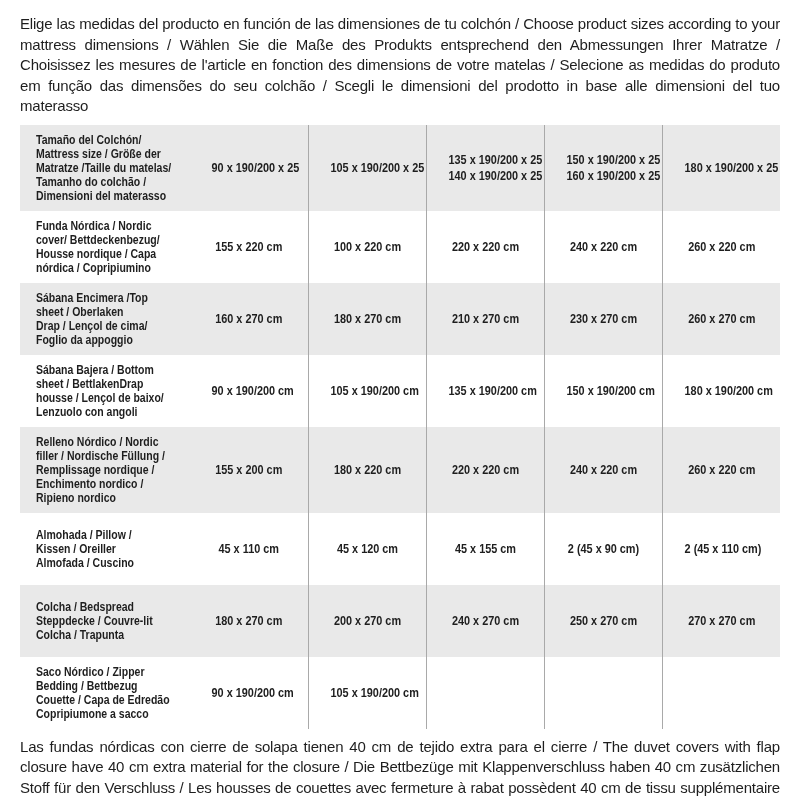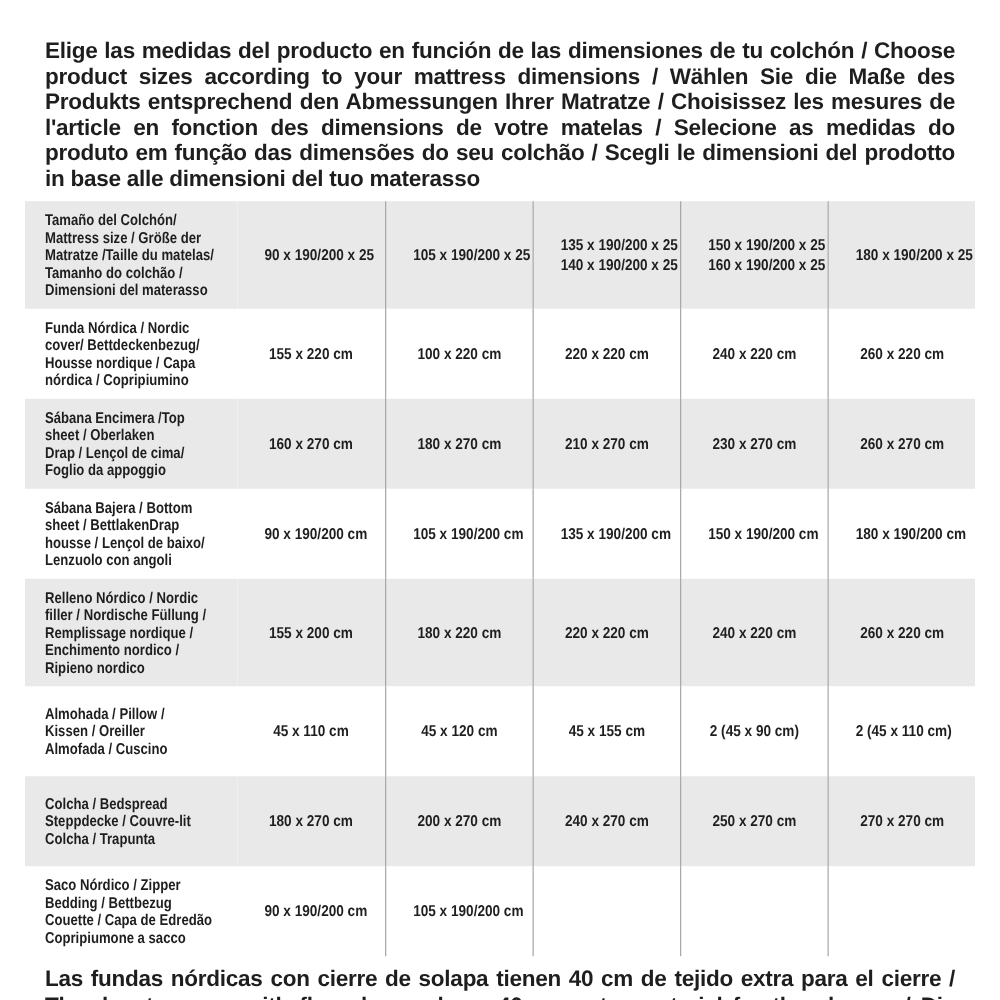--- a/index.html
+++ b/index.html
@@ -14,23 +14,23 @@
     color: var(--text, #1e1e1e);
     overflow: hidden;
   }
   .page {
     box-sizing: border-box;
     width: 800px;
     height: 800px;
     padding: 14px 20px 10px 20px;
   }
   .intro, .footnote {
-    margin: 16px;
-    font-size: 18px;
-    font-weight: bold;
+    margin: 0;
+    font-size: 15px;
+    font-weight: normal;
     line-height: 20.5px;
     text-align: justify;
     letter-spacing: -0.2px;
     color: var(--text, #1e1e1e);
   }
   .intro { margin-bottom: 8px; }
   .footnote { margin-top: 8px; }
 
   table.size-table {
     width: 760px;

